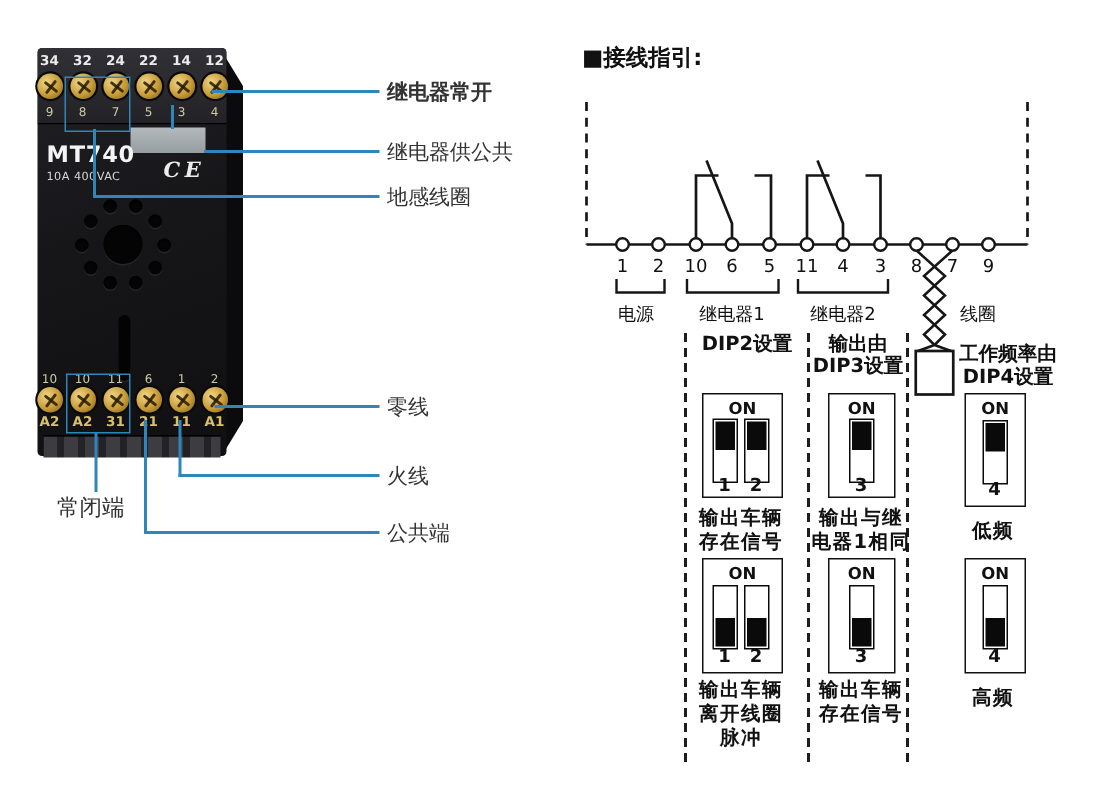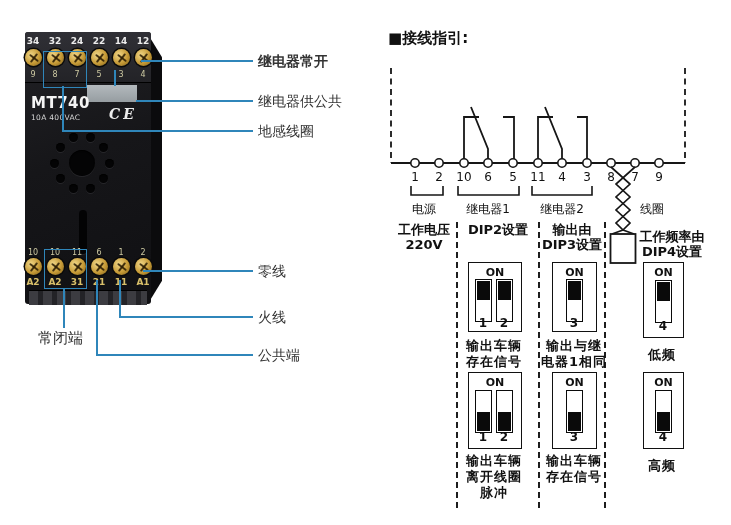--- a/index.html
+++ b/index.html
@@ -201,24 +201,20 @@
 
   <span class="grouplabel" style="left:407px;top:201px;width:34px;">电源</span>
   <span class="grouplabel" style="left:461px;top:201px;width:54px;">继电器1</span>
   <span class="grouplabel" style="left:535px;top:201px;width:54px;">继电器2</span>
   <span class="grouplabel" style="left:637px;top:201px;width:30px;">线圈</span>
 
   <div class="sep" style="left:456px;top:222px;height:286px;"></div>
   <div class="sep" style="left:538px;top:222px;height:286px;"></div>
   <div class="sep" style="left:604px;top:222px;height:286px;"></div>
 
-  <div class="colhead" style="left:393px;top:222px;width:62px;">
-    <div>工作电压</div>
-    <div>220V</div>
-  </div>
   <div class="colhead" style="left:458px;top:222px;width:80px;">
     <div>DIP2设置</div>
   </div>
   <div class="colhead" style="left:541px;top:222px;width:62px;">
     <div>输出由</div>
     <div>DIP3设置</div>
   </div>
   <div class="colhead" style="left:630px;top:229px;width:84px;">
     <div>工作频率由</div>
     <div>DIP4设置</div>

